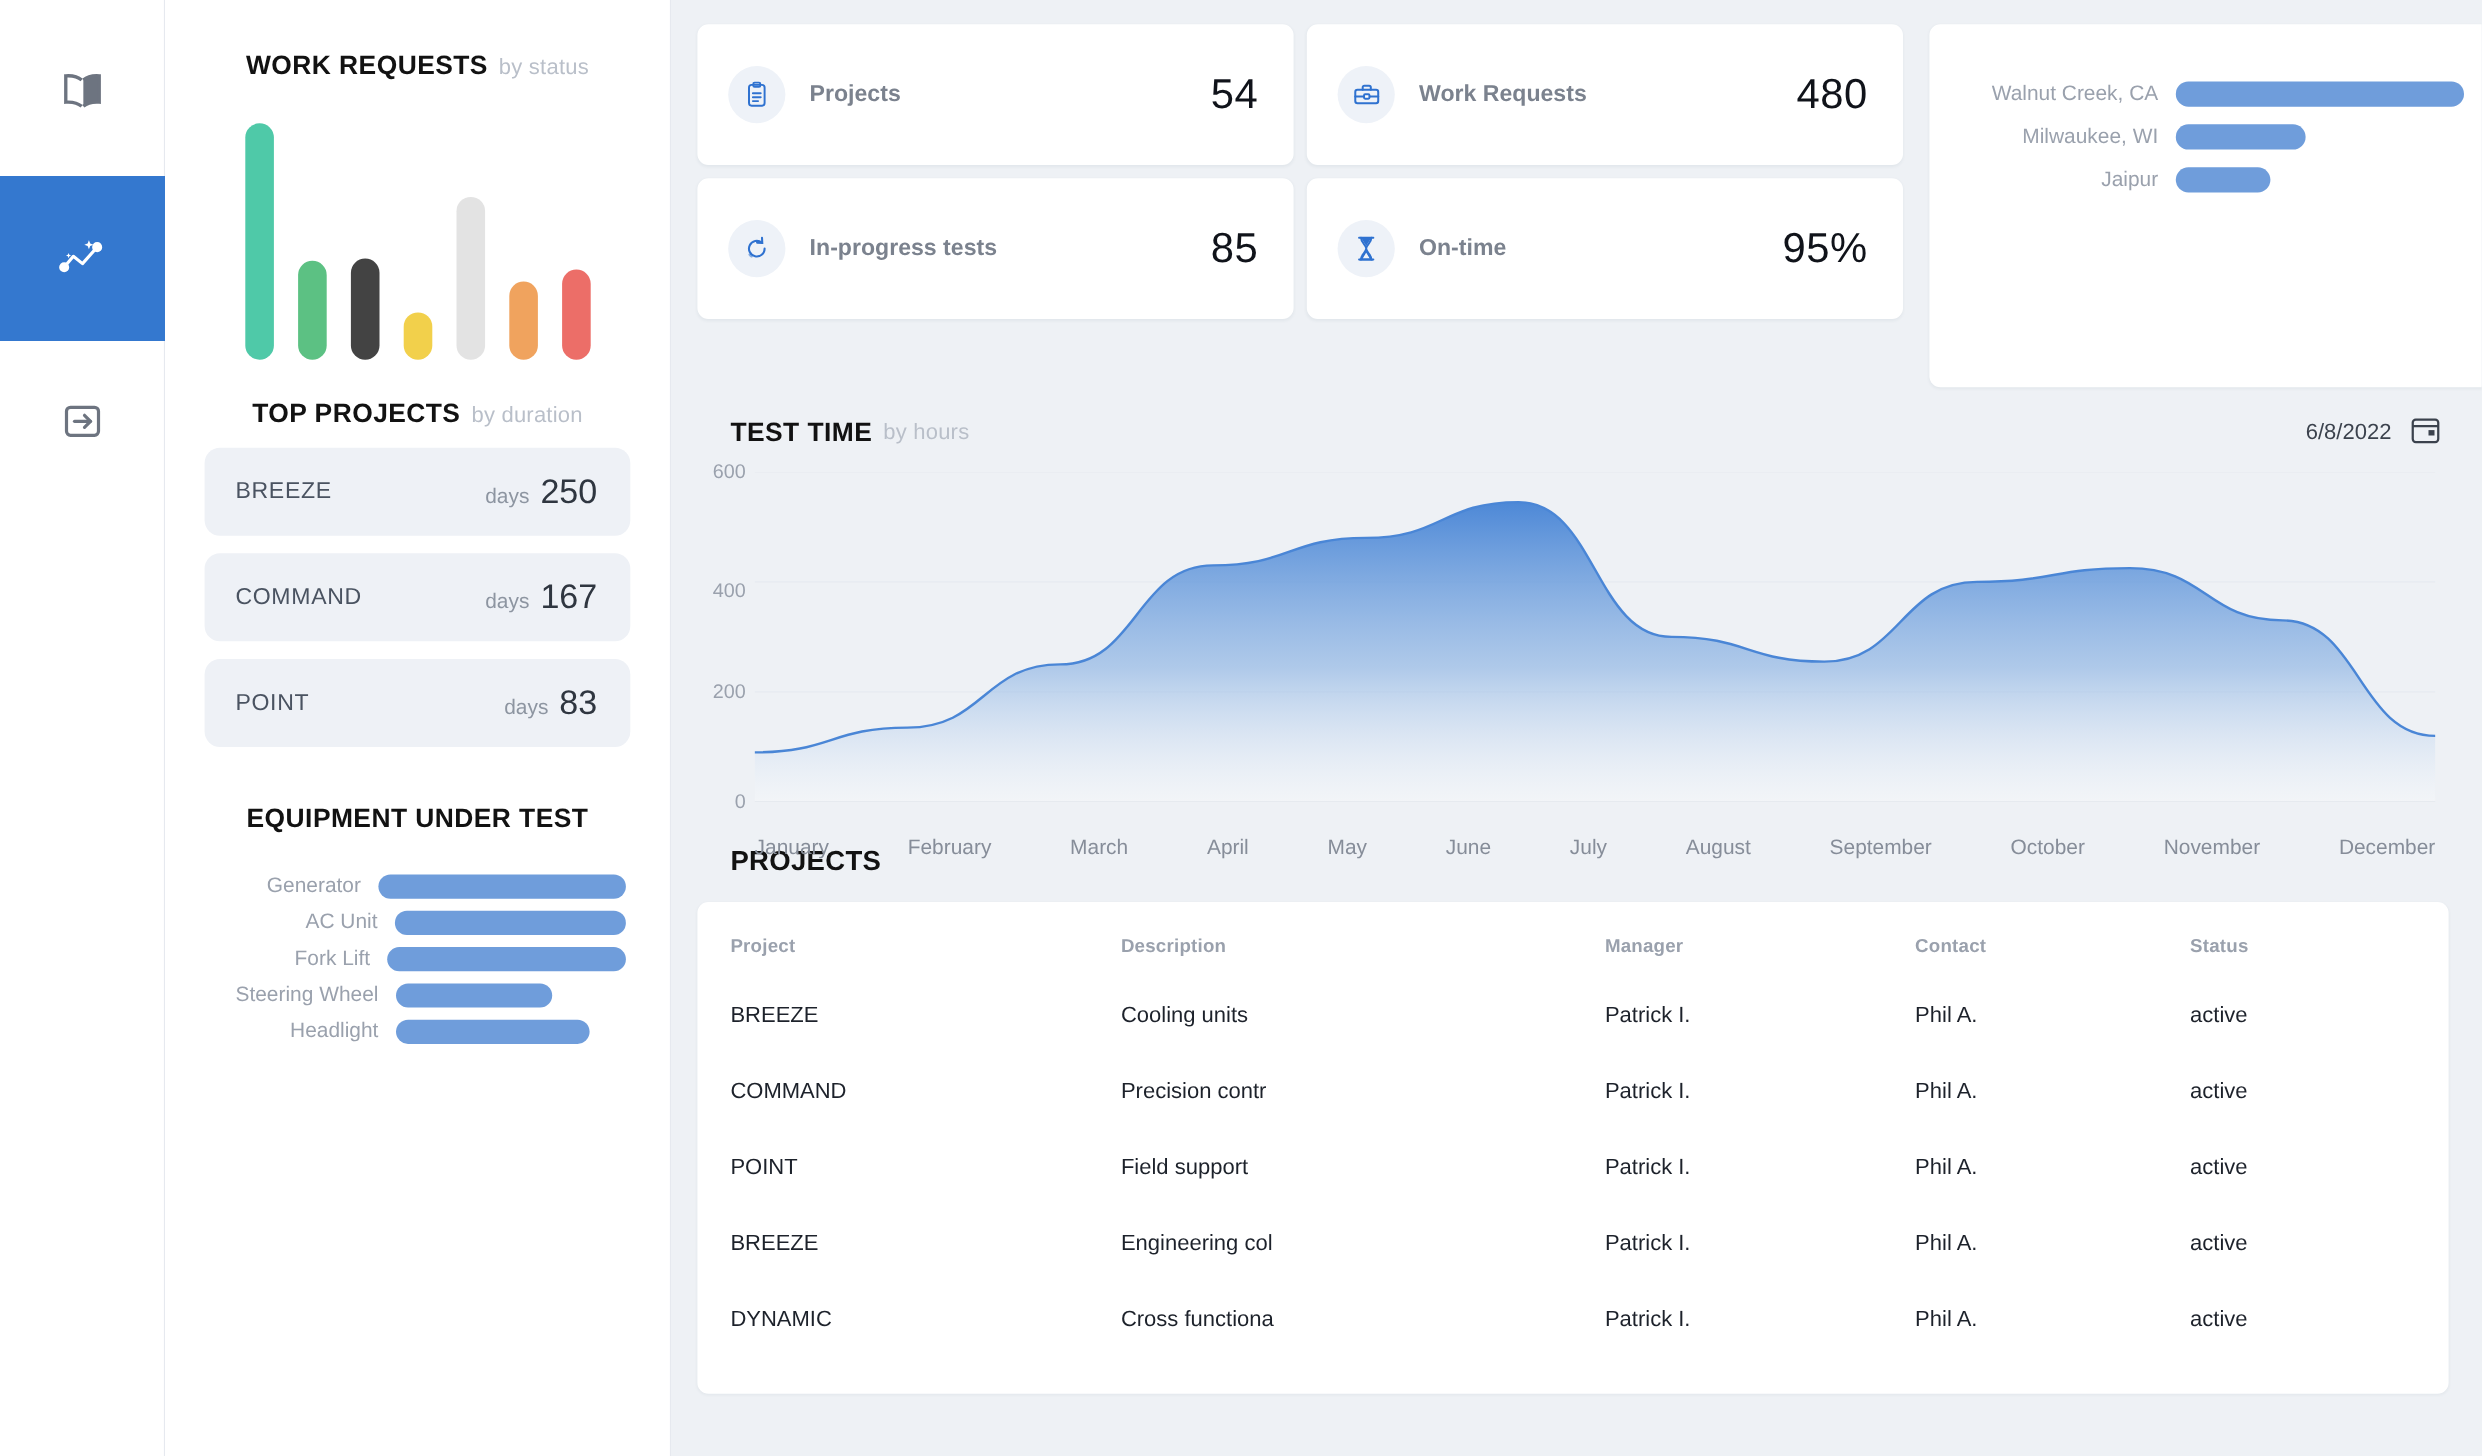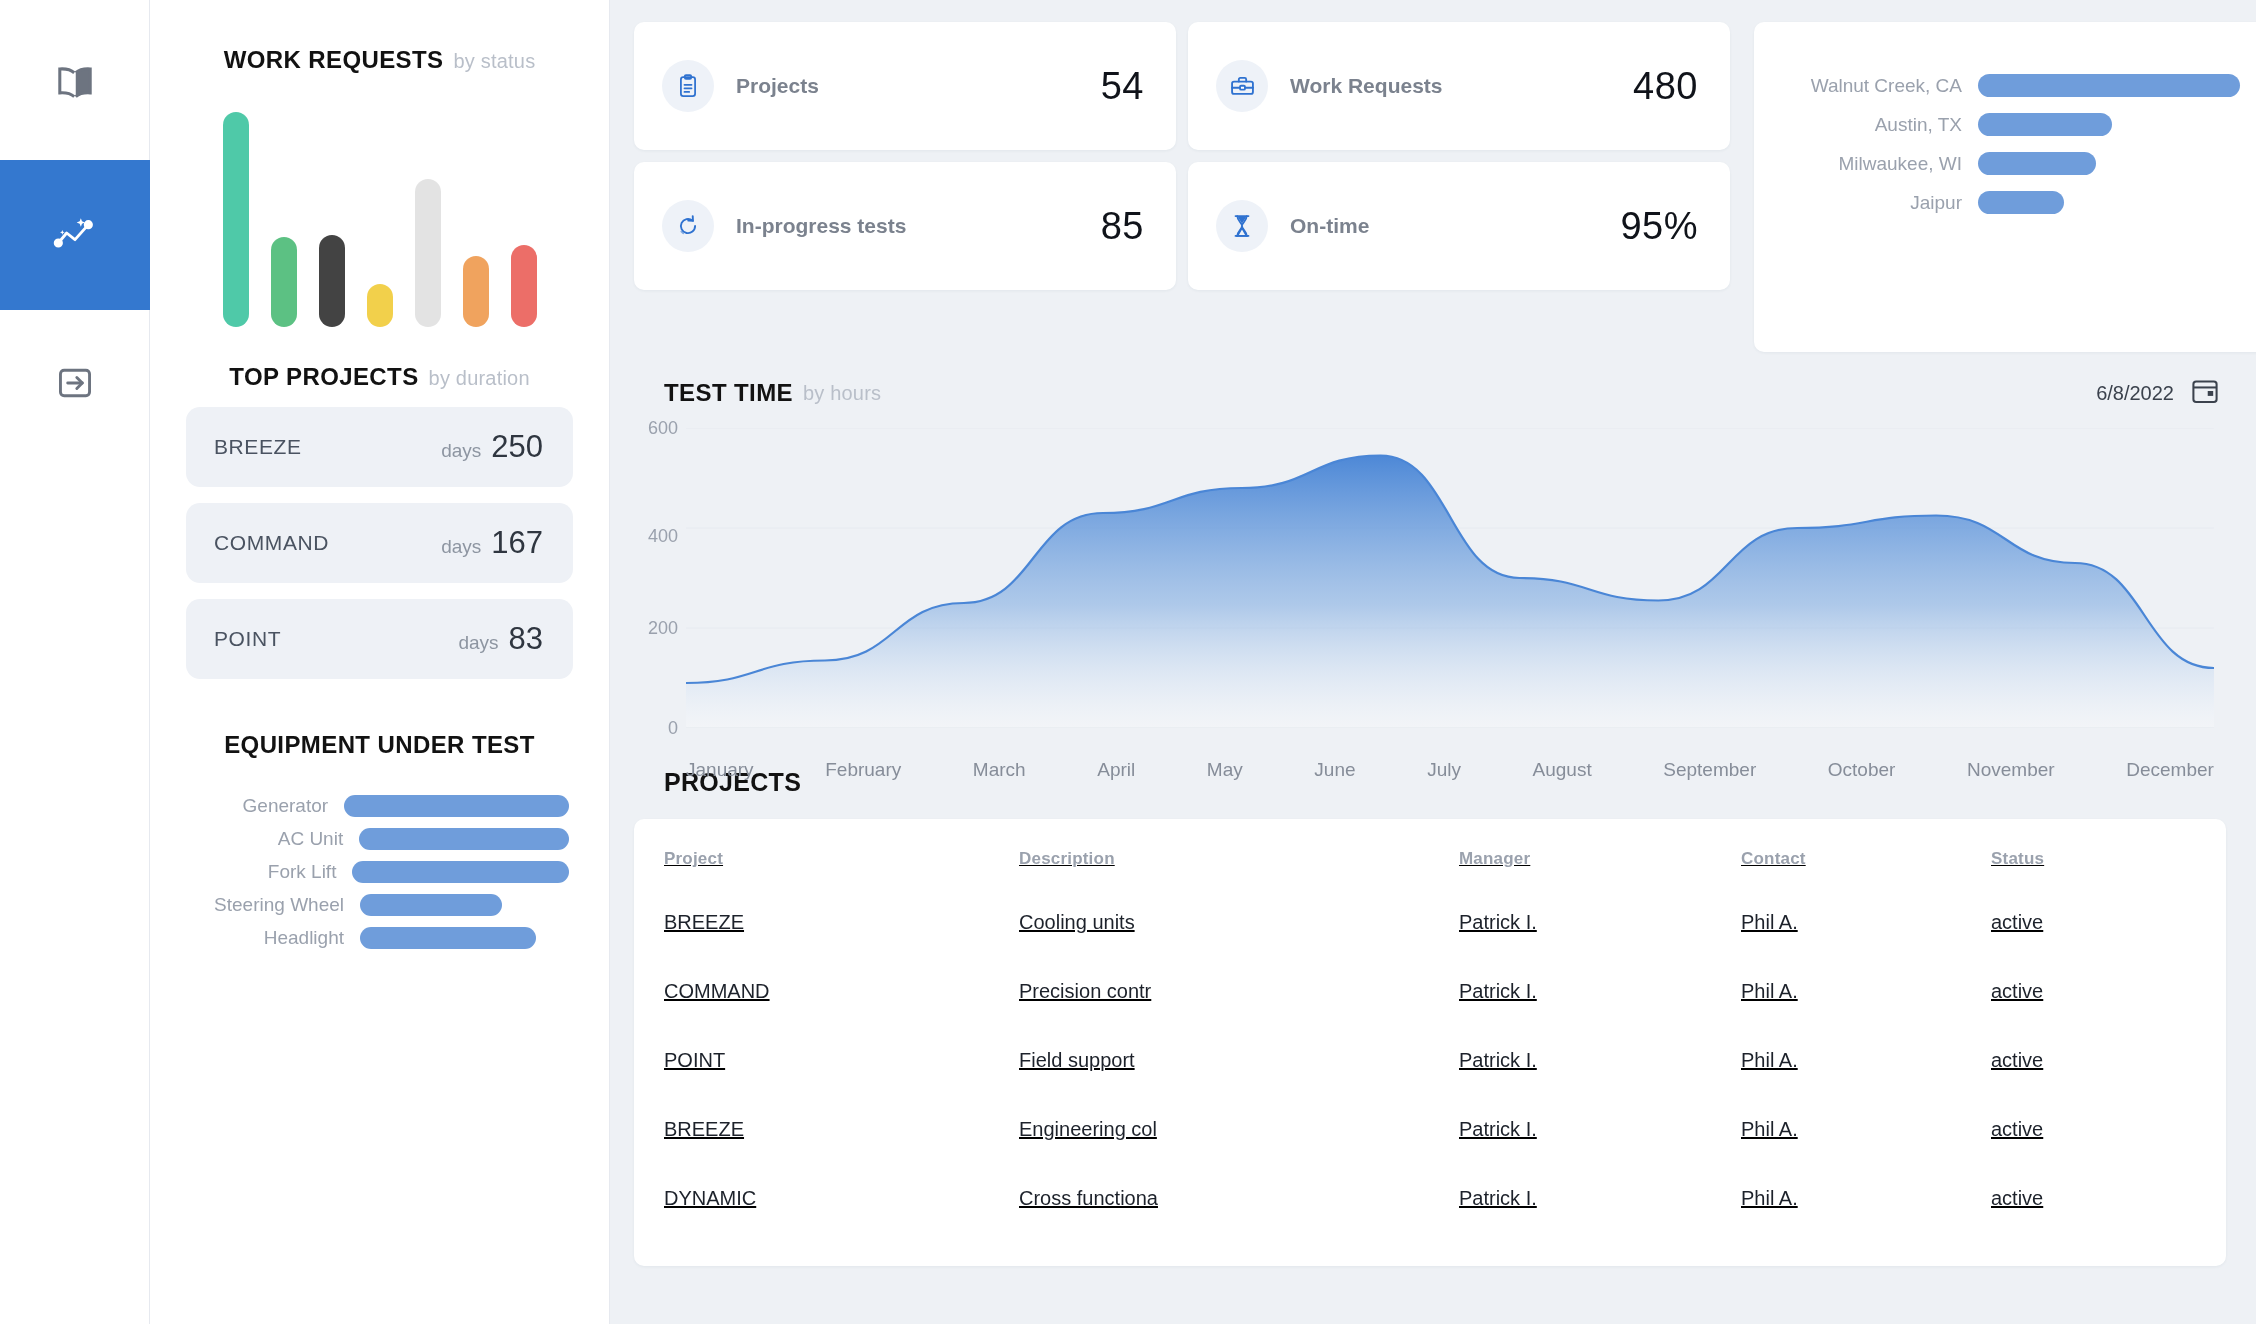--- a/index.html
+++ b/index.html
@@ -121,21 +121,21 @@
   }
   .x-lab { font-size: 19px; color: #868d99; margin-top: 25px; }
 
   
   .tbl-title { font-size: 25px; font-weight: bold; color: #121212; padding: 10px 0 0 30px; letter-spacing:.3px;}
   .tbl-card {
     margin-top: 22px; background: #fff; border-radius: 10px;
     padding: 30px 40px 10px 30px;
     box-shadow: 0 1px 3px rgba(40,60,90,.06);
   }
-  table { width: 100%; border-collapse: collapse; text-decoration: underline; }
+  table { width: 100%; border-collapse: collapse; }
   th {
     text-align: left; font-size: 17px; color: #9aa1ad; font-weight: bold;
     padding-bottom: 42px; letter-spacing: .2px;
   }
   td { font-size: 20px; color: #1d222b; padding-bottom: 46px; }
   .c1 { width: 355px; } .c2 { width: 440px; } .c3 { width: 282px; } .c4 { width: 250px; }
 </style>
 </head>
 <body>
 
@@ -311,24 +311,20 @@
           <span class="kpi-label">On-time</span>
           <span class="kpi-value">95%</span>
         </div>
       </div>
 
       <div class="loc-card">
         <div id="locRows">
             <div class="loc-row">
               <div class="loc-label">Walnut Creek, CA</div>
               <div class="loc-bar" style="width: 262px;"></div>
-            </div>
-            <div class="loc-row">
-              <div class="loc-label">Austin, TX</div>
-              <div class="loc-bar" style="width: 133.62px;"></div>
             </div>
             <div class="loc-row">
               <div class="loc-label">Milwaukee, WI</div>
               <div class="loc-bar" style="width: 117.9px;"></div>
             </div>
             <div class="loc-row">
               <div class="loc-label">Jaipur</div>
               <div class="loc-bar" style="width: 86.46px;"></div>
             </div>
           </div>

